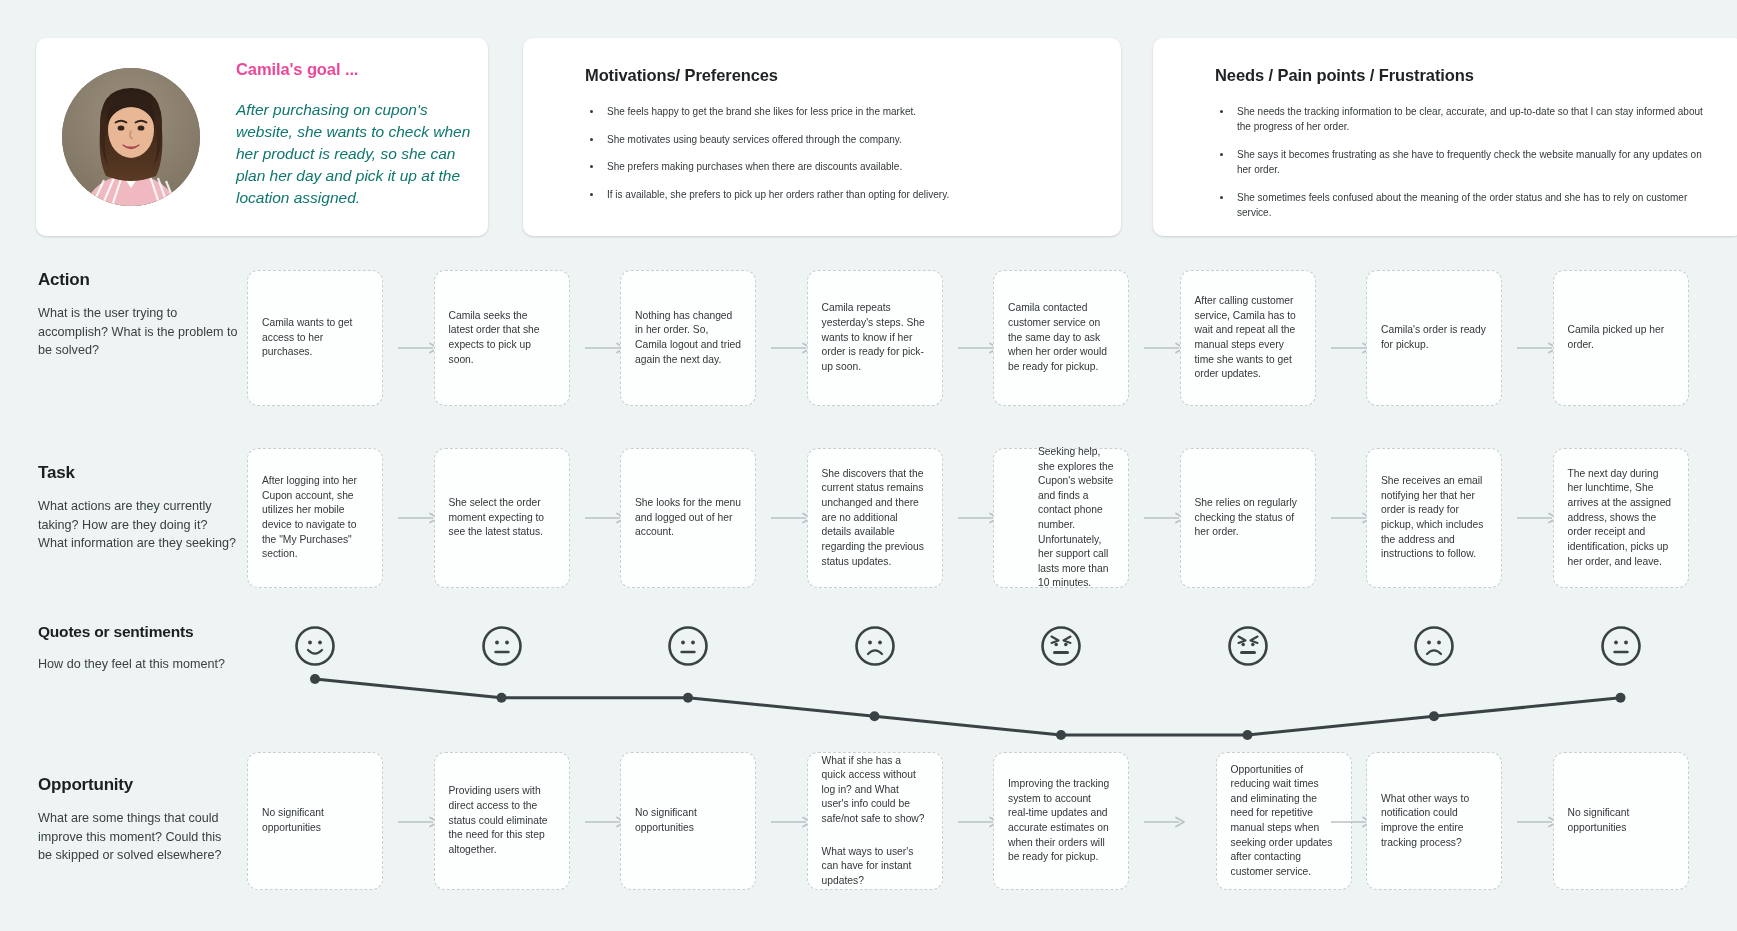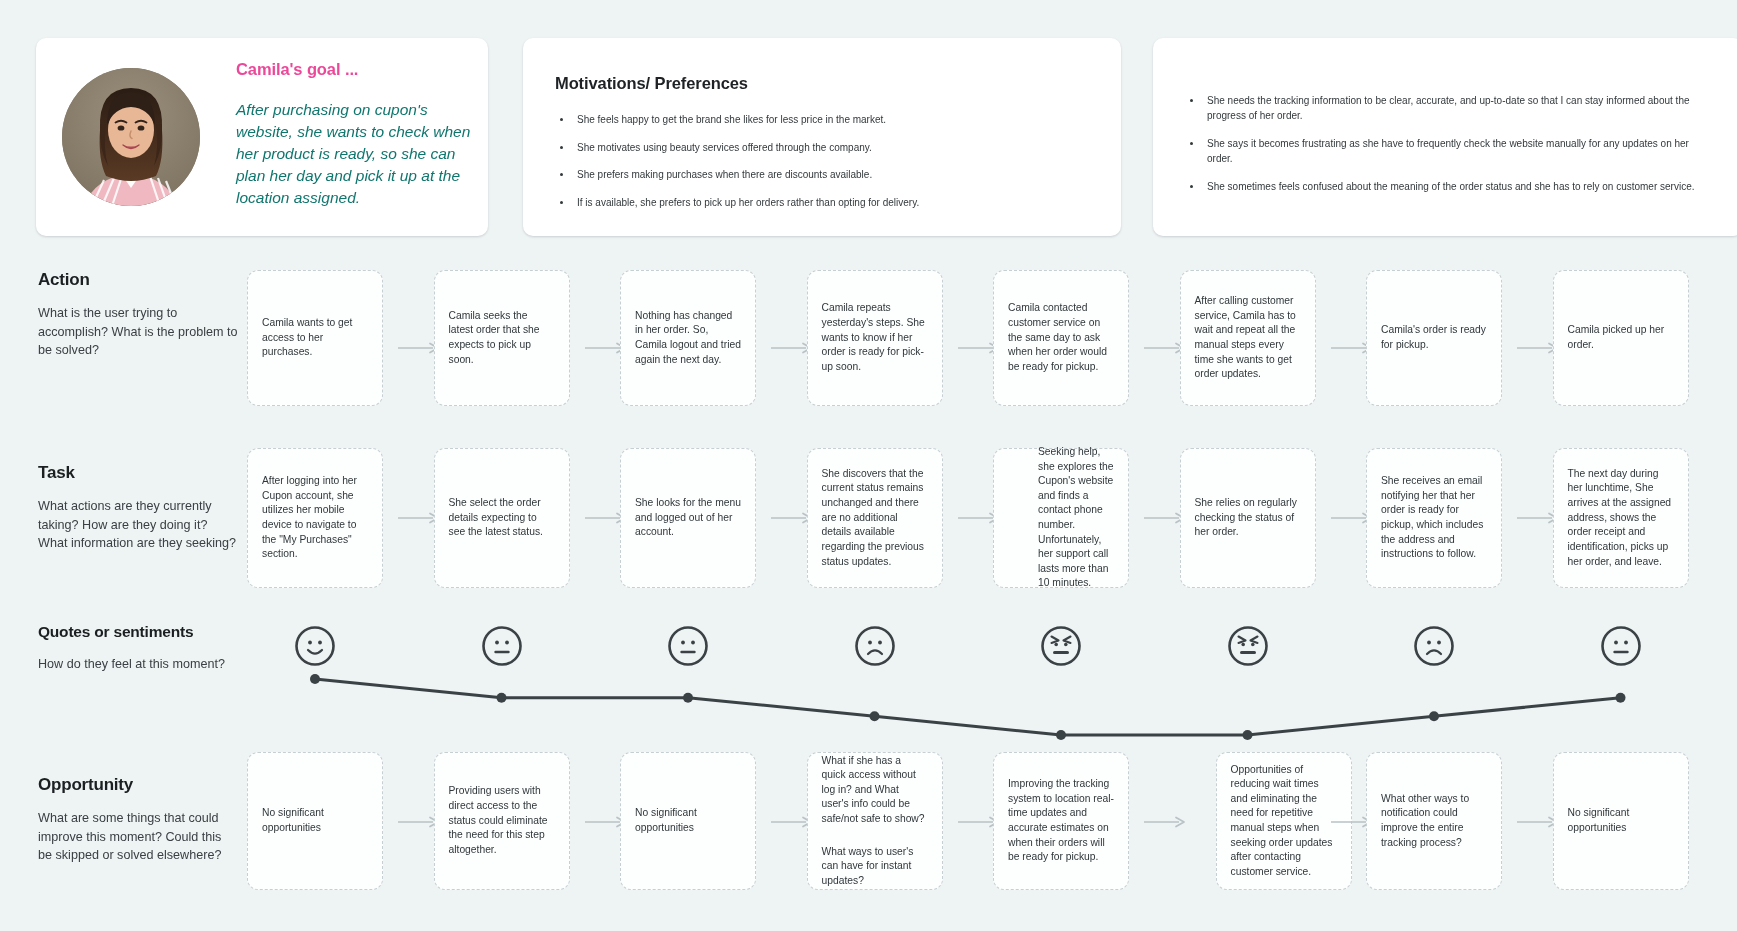--- a/index.html
+++ b/index.html
@@ -29,21 +29,21 @@
   }
   .avatar svg { display: block; width: 138px; height: 138px; }
 
   .goal-body { position: absolute; left: 200px; top: 22px; right: 14px; }
   .goal-title { font-size: 16.5px; font-weight: bold; color: #ec4899; letter-spacing: -0.1px; }
   .goal-text {
     margin-top: 20px; font-size: 15.5px; line-height: 1.42;
     font-style: italic; color: #0f766e;
   }
 
-  .pcard-inner { padding: 36px 30px 0 32px; }
+  .pcard-inner { padding: 28px 30px 0 32px; margin-left: 30px; }
   .pcard-title { font-size: 16.5px; font-weight: bold; color: #1e2224; letter-spacing: -0.1px; }
   ul.bullets { margin: 20px 0 0 18px; list-style: disc; }
   ul.bullets li { font-size: 10px; line-height: 1.45; color: #33393c; margin-bottom: 13px; padding-left: 4px; }
   #card-needs ul.bullets li { margin-bottom: 14px; }
 
   
   .sec-label { position: absolute; left: 38px; width: 200px; }
   .sec-title { font-size: 17px; font-weight: bold; color: #1b1f21; letter-spacing: -0.2px; }
   .sec-sub { margin-top: 14px; font-size: 12.6px; line-height: 1.48; color: #3a4043; }
   .sec-title.small { font-size: 15.5px; }
@@ -138,20 +138,21 @@
           <li>She feels happy to get the brand she likes for less price in the market.</li>
           <li>She motivates using beauty services offered through the company.</li>
           <li>She prefers making purchases when there are discounts available.</li>
           <li>If is available, she prefers to pick up her orders rather than opting for delivery.</li>
         </ul>
       </div>
     </div>
 
     <div class="pcard" id="card-needs">
       <div class="pcard-inner">
+        <div class="pcard-title">Needs / Pain points / Frustrations</div>
         <ul class="bullets">
           <li>She needs the tracking information to be clear, accurate, and up-to-date so that I can stay informed about the progress of her order.</li>
           <li>She says it becomes frustrating as she have to frequently check the website  manually for any updates on her order.</li>
           <li>She sometimes feels confused about the meaning of the order status and she has to rely on customer service.</li>
         </ul>
       </div>
     </div>
   </div>
 
   <div class="sec-label" style="top:270px;">
@@ -260,21 +261,21 @@
         </div>
       </div>
       <div class="arrow" style="left: 397px; top: 511px;">
         <svg width="44" height="14" viewBox="0 0 44 14">
           <line x1="1" y1="7" x2="36" y2="7" stroke="#b9c2c5" stroke-width="1.7"></line>
           <path d="M33 2.5 L41 7 L33 11.5" fill="none" stroke="#b9c2c5" stroke-width="1.7" stroke-linecap="round" stroke-linejoin="round"></path>
         </svg>
       </div>
       <div class="step" style="left: 433.5px; top: 448px; width: 136px; height: 140px;">
         <div class="step-text">
-          <p>She select the order details expecting to see the latest status.</p>
+          <p>She select the order moment expecting to see the latest status.</p>
         </div>
       </div>
       <div class="arrow" style="left: 583.5px; top: 511px;">
         <svg width="44" height="14" viewBox="0 0 44 14">
           <line x1="1" y1="7" x2="36" y2="7" stroke="#b9c2c5" stroke-width="1.7"></line>
           <path d="M33 2.5 L41 7 L33 11.5" fill="none" stroke="#b9c2c5" stroke-width="1.7" stroke-linecap="round" stroke-linejoin="round"></path>
         </svg>
       </div>
       <div class="step" style="left: 620px; top: 448px; width: 136px; height: 140px;">
         <div class="step-text">
@@ -376,21 +377,21 @@
         </div>
       </div>
       <div class="arrow" style="left: 956.5px; top: 815px;">
         <svg width="44" height="14" viewBox="0 0 44 14">
           <line x1="1" y1="7" x2="36" y2="7" stroke="#b9c2c5" stroke-width="1.7"></line>
           <path d="M33 2.5 L41 7 L33 11.5" fill="none" stroke="#b9c2c5" stroke-width="1.7" stroke-linecap="round" stroke-linejoin="round"></path>
         </svg>
       </div>
       <div class="step" style="left: 993px; top: 752px; width: 136px; height: 138px;">
         <div class="step-text">
-          <p>Improving the tracking system to location real-time updates and accurate estimates on when their orders will be ready for pickup.</p>
+          <p>Improving the tracking system to account real-time updates and accurate estimates on when their orders will be ready for pickup.</p>
         </div>
       </div>
       <div class="arrow" style="left: 1143px; top: 815px;">
         <svg width="44" height="14" viewBox="0 0 44 14">
           <line x1="1" y1="7" x2="36" y2="7" stroke="#b9c2c5" stroke-width="1.7"></line>
           <path d="M33 2.5 L41 7 L33 11.5" fill="none" stroke="#b9c2c5" stroke-width="1.7" stroke-linecap="round" stroke-linejoin="round"></path>
         </svg>
       </div>
       <div class="step" style="left: 1179.5px; top: 752px; width: 136px; height: 138px; margin-left: 36px;">
         <div class="step-text">

